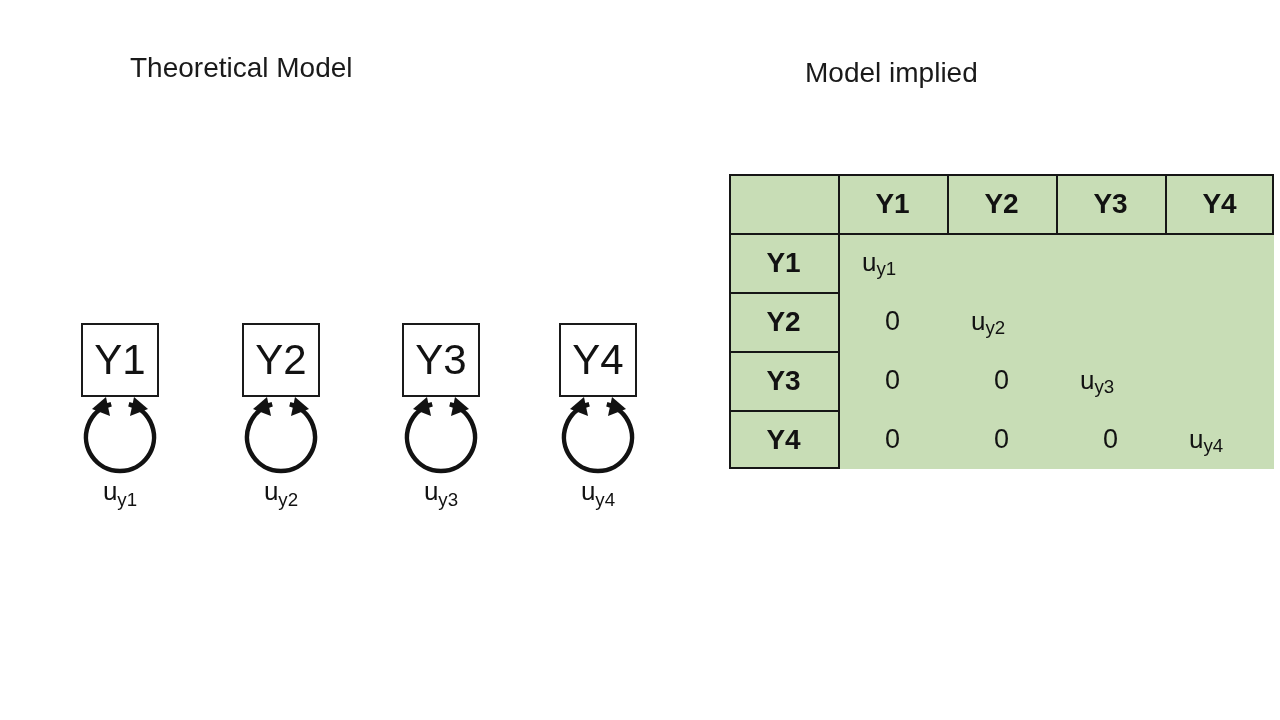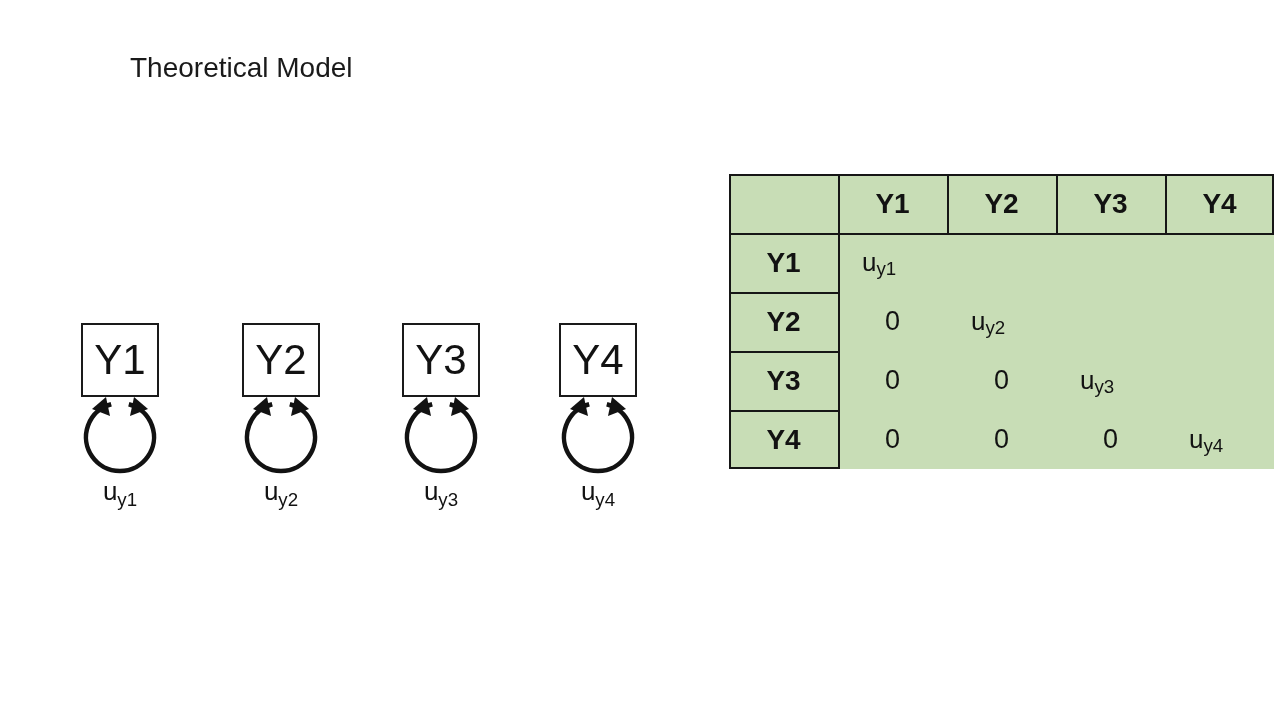--- a/index.html
+++ b/index.html
@@ -39,20 +39,21 @@
   }
   .hcell,.rcell{font-weight:bold;}
   .dcell{font-size:27px;}
   .dcell.diag{justify-content:flex-start;padding-left:24px;box-sizing:border-box;font-size:26px;}
 </style>
 </head>
 <body>
 
 <div class="title title-left">Theoretical Model</div>
 <div class="title title-right">
+  <div>Model implied</div>
 </div>
 
 <div class="unit" style="left:81px">
   <div class="vbox">
     <span>Y1</span>
   </div>
   <svg class="loop" width="78" height="78" viewBox="0 0 78 78">
     <path class="loop-arc" d="M30.2 7.2 A34 34 0 1 0 47.8 7.2"></path>
     <polygon class="loop-head" points="25,0 29,19 11,12"></polygon>
     <polygon class="loop-head" points="53,0 49,19 67,12"></polygon>

